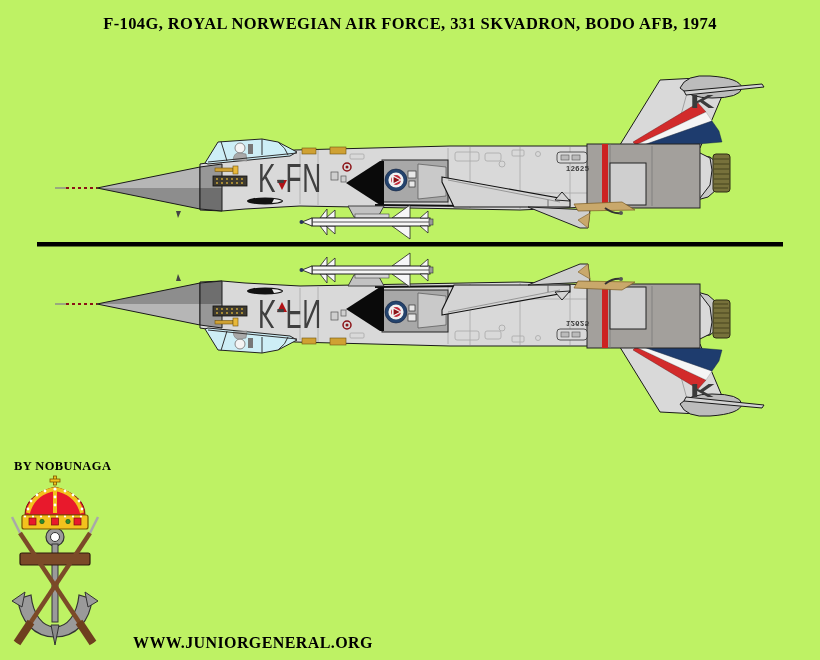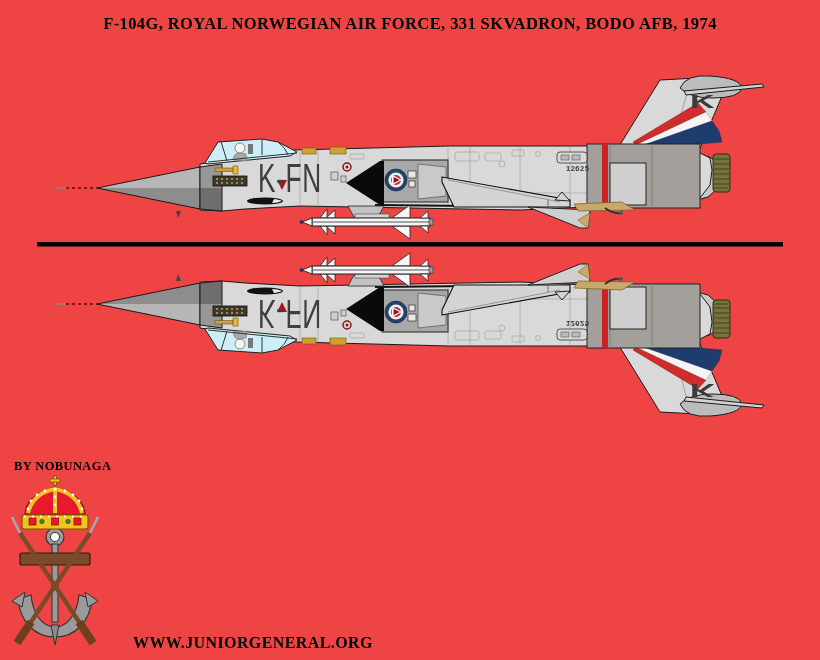--- a/index.html
+++ b/index.html
@@ -1,16 +1,16 @@
 <!DOCTYPE html>
 <html><head>
 <meta charset="utf-8">
 <style>
   html,body{margin:0;padding:0;background:#ffffff;}
-  .sheet{position:relative;width:820px;height:660px;background:#ef4444;overflow:hidden;
+  .sheet{position:relative;width:820px;height:660px;background:#bef264;overflow:hidden;
          font-family:"Liberation Serif", serif;}
   svg{display:block}
   text{user-select:none}
   .stencil{font-family:"Liberation Serif", serif;font-weight:bold;letter-spacing:.4px;}
   .marking{font-family:"Liberation Sans", sans-serif;}
 </style>
 </head>
 <body>
 
 <div class="sheet">

